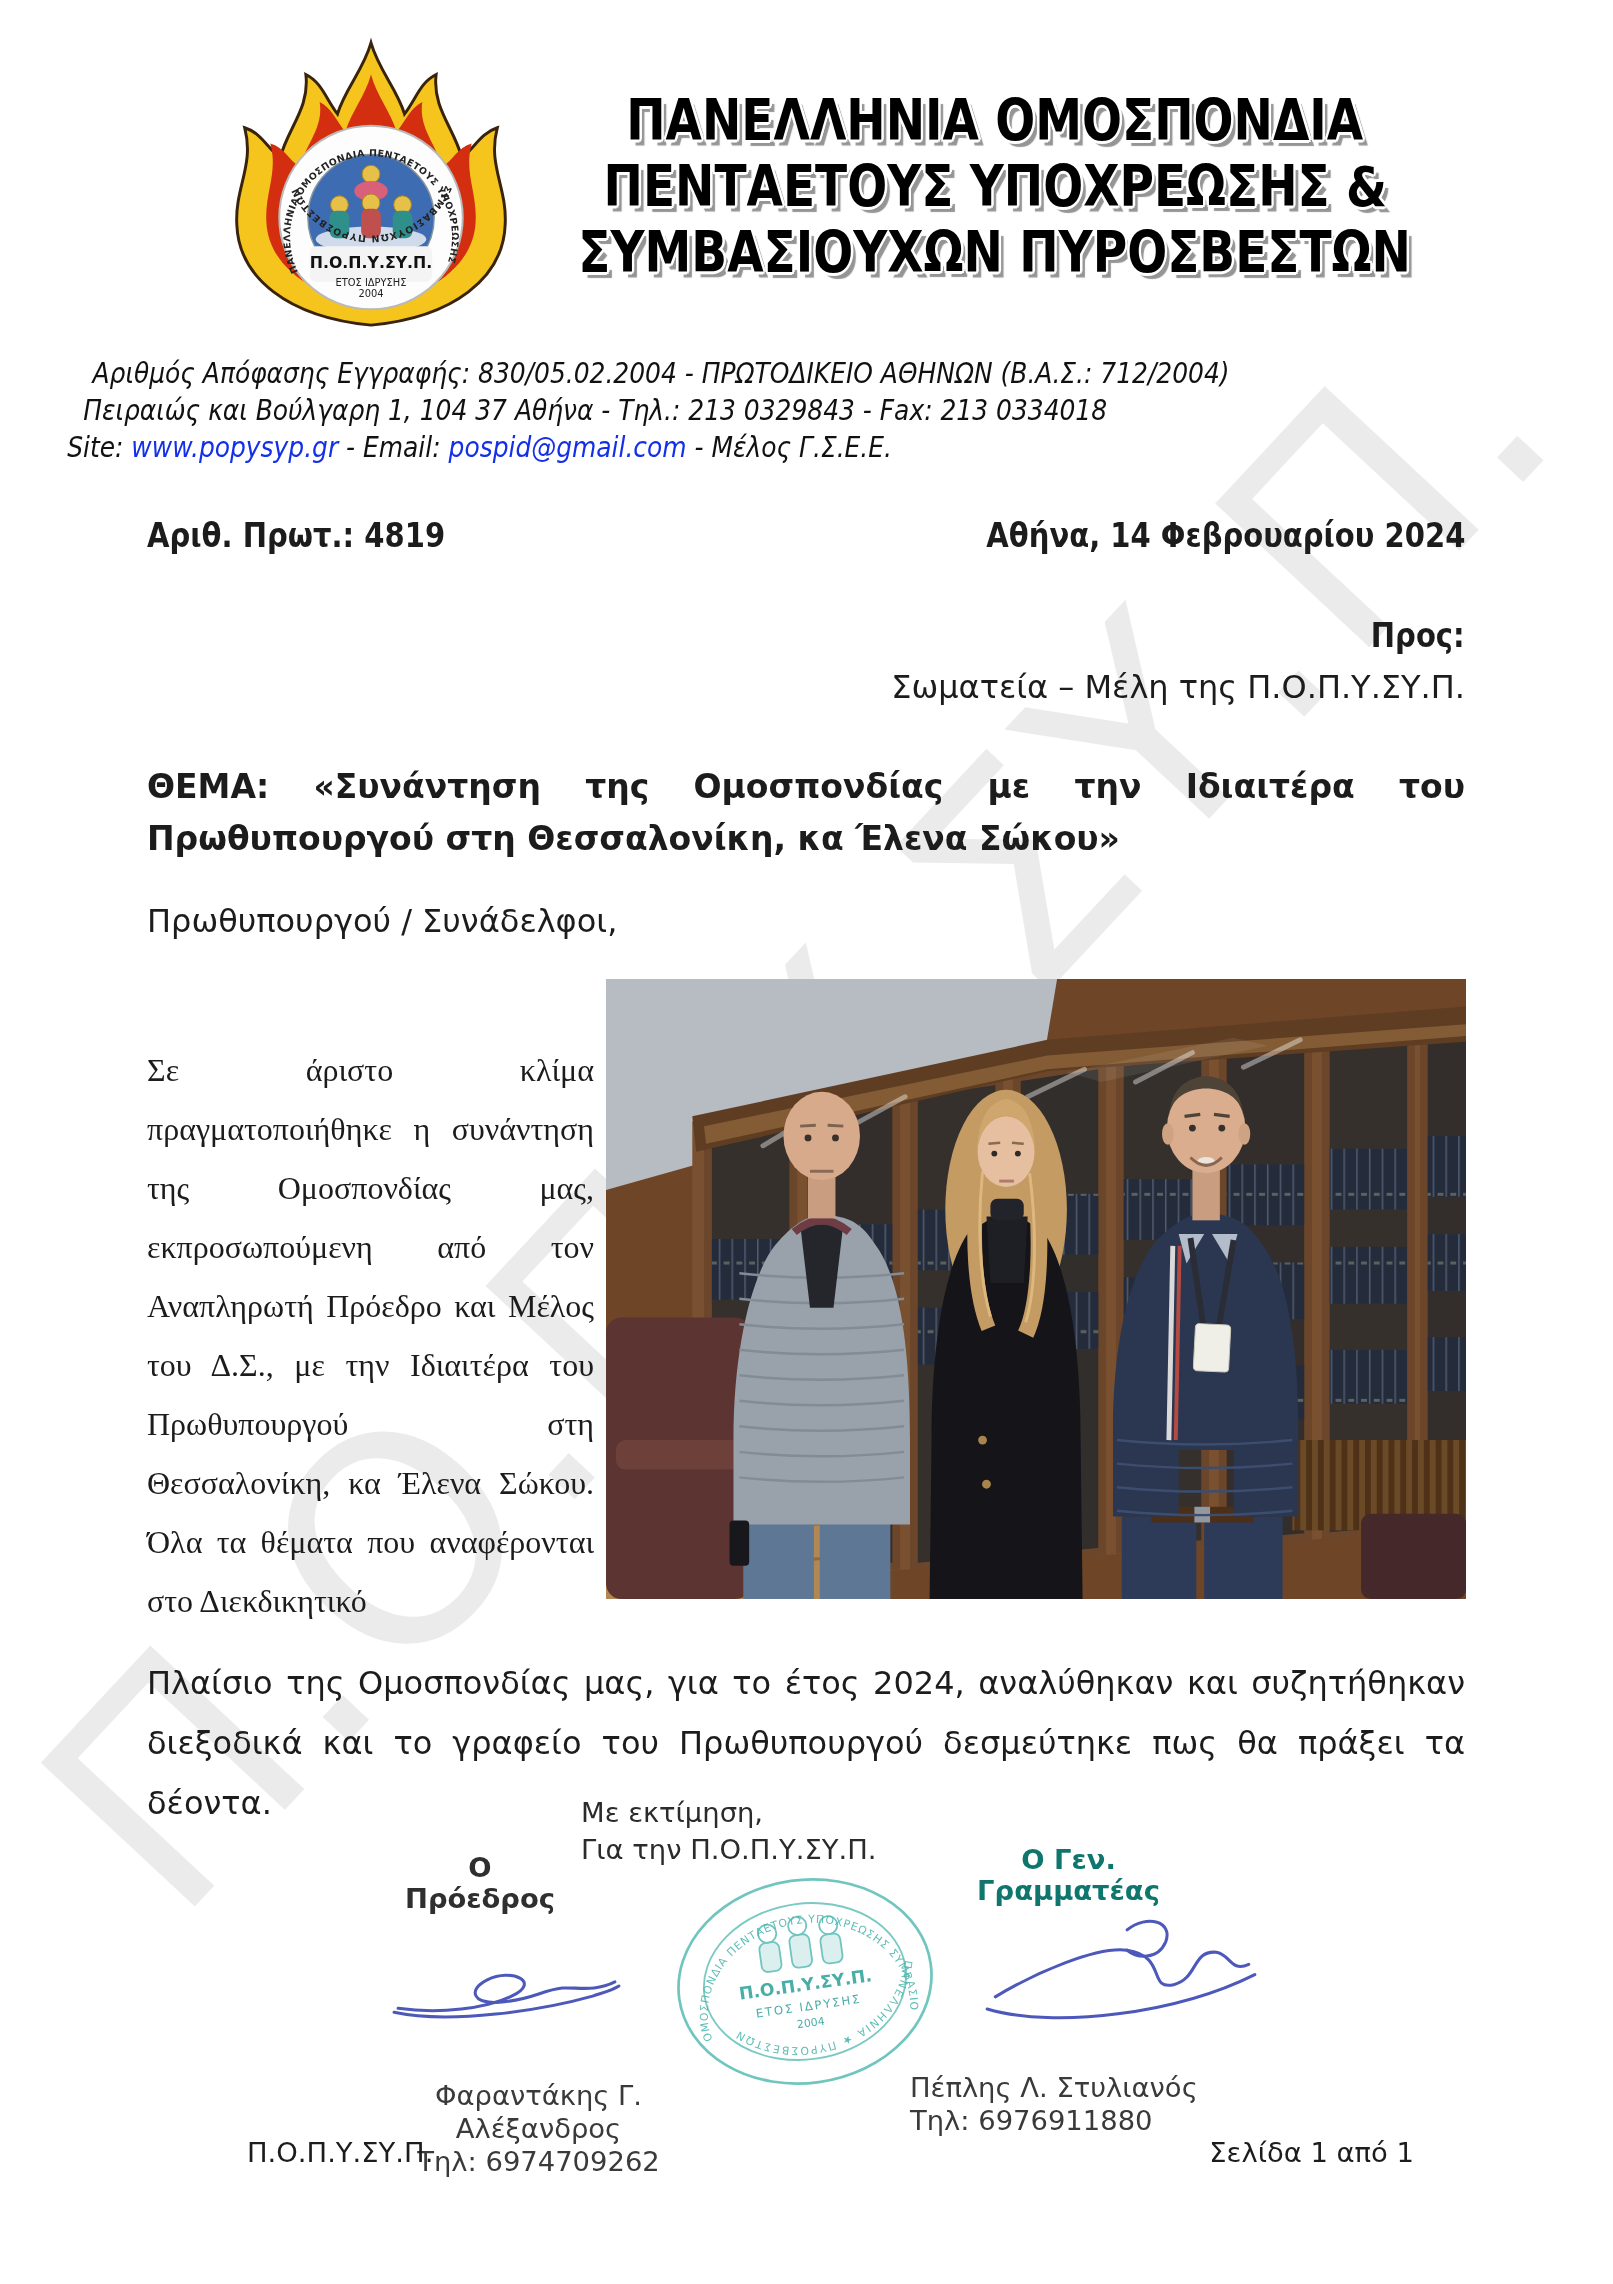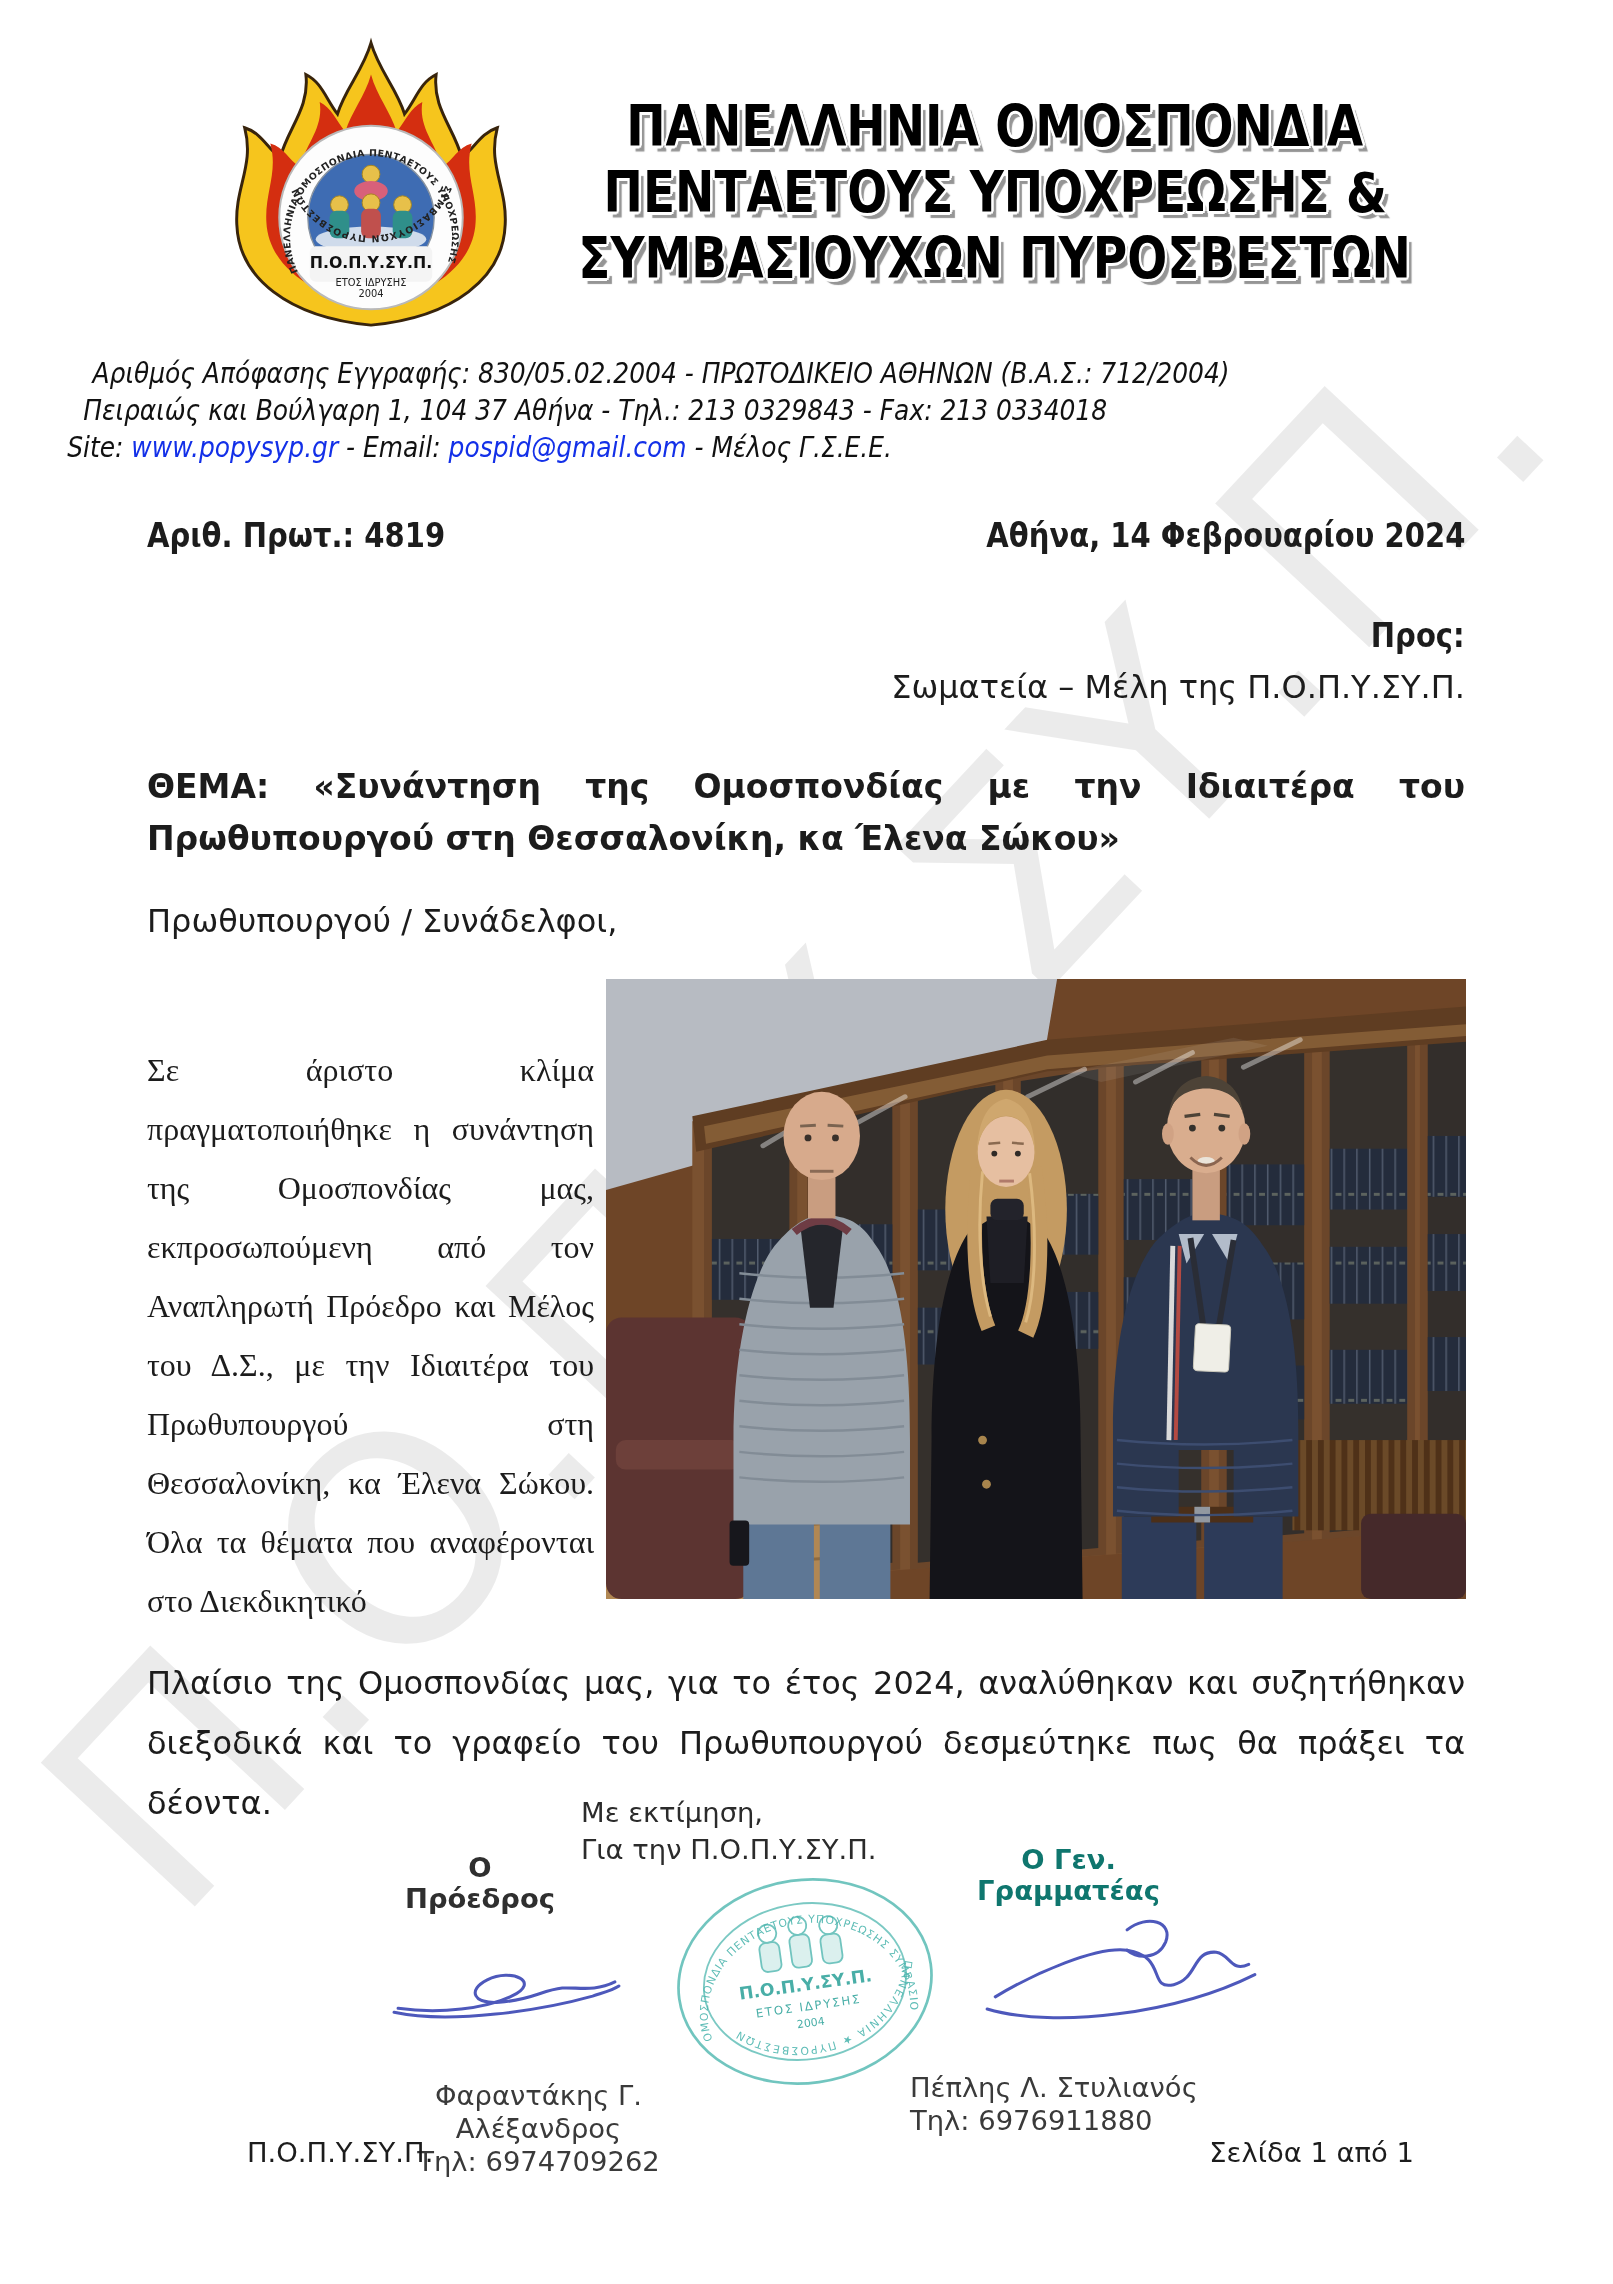--- a/index.html
+++ b/index.html
@@ -4,21 +4,21 @@
 <style>
   html,body{margin:0;padding:0;background:#ffffff;}
   .page{position:relative;width:1613px;height:2285px;background:#fff;overflow:hidden;
         font-family:"DejaVu Sans",sans-serif;color:#1c1c1c;}
   
   .watermark{position:absolute;left:799px;top:1112px;transform:translate(-50%,-50%) rotate(-47deg);
              font-size:289px;letter-spacing:5.9px;white-space:nowrap;color:rgba(0,0,0,0.078);}
   
   .logo{position:absolute;left:223px;top:37px;width:296px;height:296px;}
   
-  .org-title{position:absolute;left:549px;top:94px;width:892px;display:flex;flex-direction:column;align-items:center;}
+  .org-title{position:absolute;left:549px;top:88px;width:892px;display:flex;flex-direction:column;align-items:center;}
   .t-line{display:inline-block;transform:scaleX(.84);transform-origin:50% 50%;white-space:nowrap;
           font-weight:bold;font-size:56px;line-height:66px;color:#000;
           text-shadow:-2px -2px 0 #fff,2px -2px 0 #fff,-2px 2px 0 #fff,2px 2px 0 #fff,
                       0 -2.9px 0 #fff,0 2.9px 0 #fff,-2.9px 0 0 #fff,2.9px 0 0 #fff,
                       5.9px 5.9px 1px rgba(130,130,130,.85);}
   
   .info-lines{position:absolute;left:0;top:355px;width:1613px;display:flex;flex-direction:column;align-items:flex-start;}
   .info-line{font-style:italic;font-size:29px;line-height:37px;white-space:nowrap;
              display:inline-block;transform:scaleX(.86);transform-origin:50% 50%;color:#111;}
   .lnk{color:#1330e8;text-decoration:none;cursor:pointer;}

